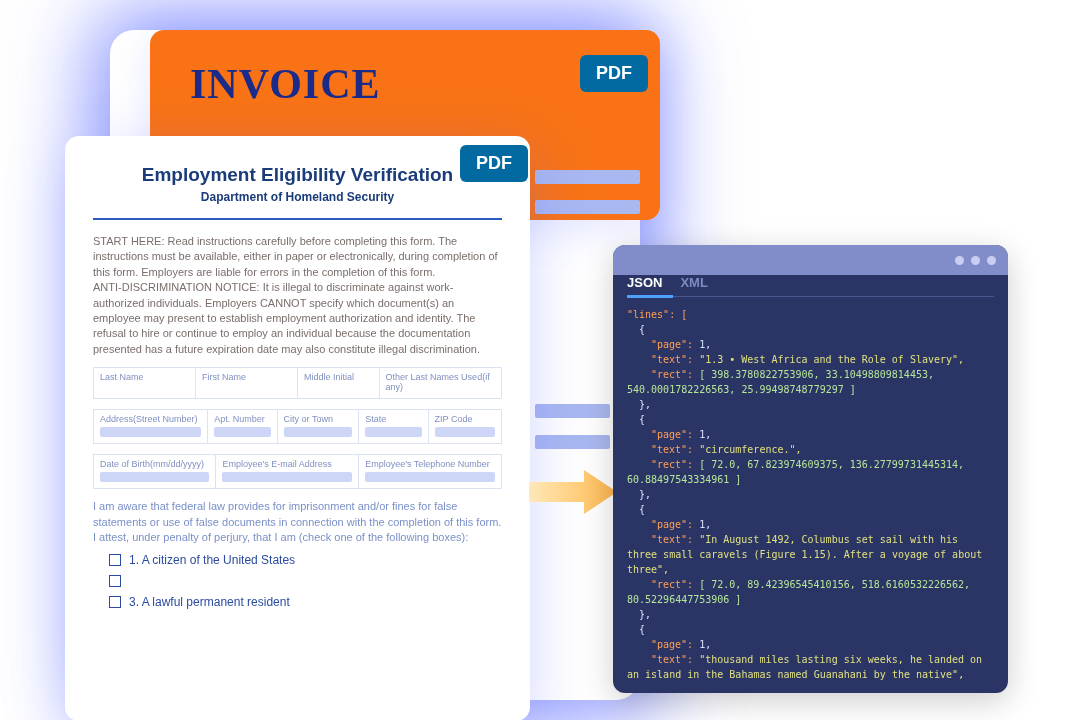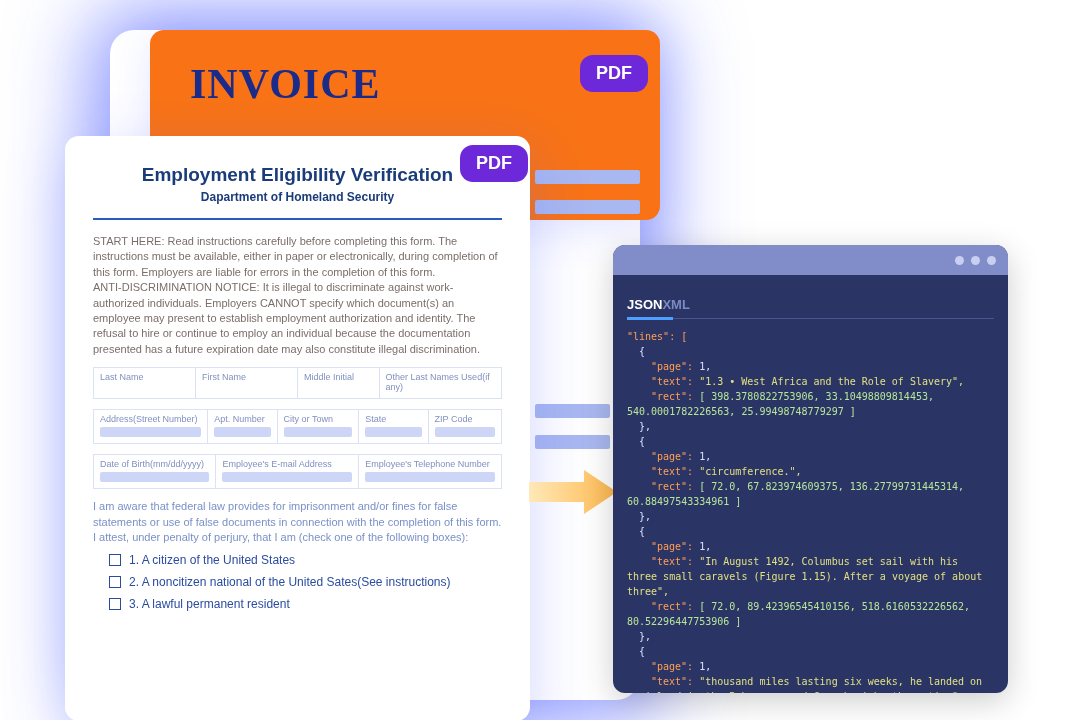--- a/index.html
+++ b/index.html
@@ -37,26 +37,26 @@
   }
   .invoice-title {
     font-family: Georgia, 'Times New Roman', serif;
     font-size: 42px;
     font-weight: 700;
     color: #1a2b8a;
     letter-spacing: 1px;
   }
   .pdf-badge {
     position: absolute;
-    background: #6d28d9;
+    background: #0369a1;
     color: #fff;
     font-weight: 700;
     font-size: 18px;
     padding: 8px 16px;
-    border-radius: 13px;
+    border-radius: 6px;
     z-index: 5;
   }
   .pdf-badge-1 { left: 580px; top: 55px; }
   .pdf-badge-2 { left: 460px; top: 145px; }
   
   .form-card {
     position: absolute;
     left: 65px;
     top: 136px;
     width: 465px;
@@ -147,21 +147,22 @@
     justify-content: flex-end;
     padding: 0 12px;
   }
   .dot {
     width: 9px; height: 9px; border-radius: 50%;
     background: #c8cff0;
     margin-left: 7px;
   }
   .code-tabs {
     display: flex;
-    padding: 22px 14px 0 14px;
+    padding: 0 14px 0 14px;
+    gap: 18px;
   }
   .code-tab {
     color: #7c8abf;
     font-size: 13px;
     font-weight: 700;
   }
   .code-tab.active { color: #fff; }
   .tab-underline {
     margin: 6px 14px 0 14px;
     height: 1px;
@@ -261,21 +262,20 @@
 
   <p class="form-para" style="color:#7a90c8">I am aware that federal law provides for imprisonment and/or fines for false statements or use of false documents in connection with the completion of this form.</p>
   <p class="form-para" style="color:#7a90c8">I attest, under penalty of perjury, that I am (check one of the following boxes):</p>
 
   <div class="cb-row">
     <span class="cb"></span>
     <span class="cb-label">1. A citizen of the United States</span>
   </div>
   <div class="cb-row">
     <span class="cb"></span>
-    <span class="cb-label">2. A noncitizen national of the United Sates(See instructions)</span>
   </div>
   <div class="cb-row">
     <span class="cb"></span>
     <span class="cb-label">3. A lawful permanent resident</span>
   </div>
 </div>
 
 <div class="pdf-badge pdf-badge-2">PDF</div>
 
 <svg class="arrow" viewBox="0 0 90 50">

